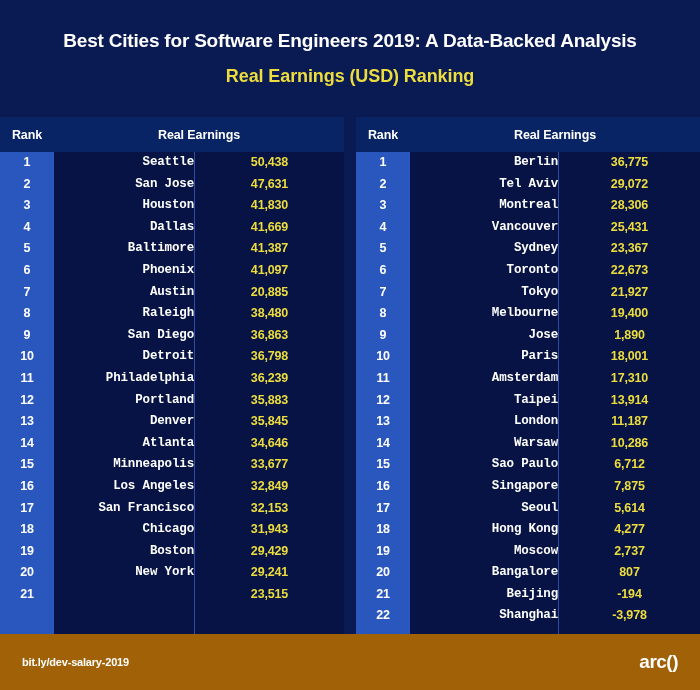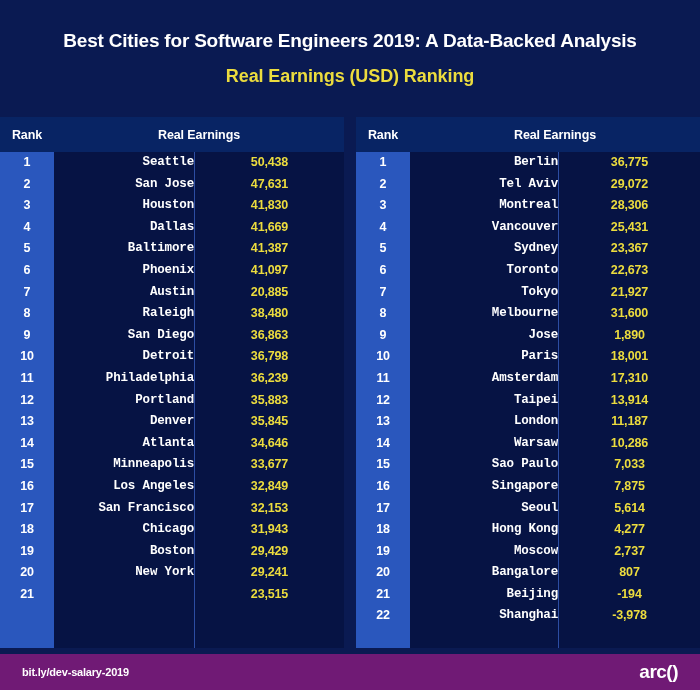--- a/index.html
+++ b/index.html
@@ -115,22 +115,22 @@
   .cell-rank { color: #ffffff; }
   .cell-city { color: #ffffff; }
   .cell-earn { color: #ecdc3e; }
 
   
   .footer {
     position: absolute;
     left: 0;
     bottom: 0;
     width: 700px;
-    height: 36px;
-    background: #701a75;
+    height: 56px;
+    background: #a16207;
     display: flex;
     align-items: center;
     justify-content: space-between;
     padding: 0 22px;
     box-sizing: border-box;
   }
   .footer-link {
     color: #ffffff;
     font-size: 11px;
     font-weight: bold;
@@ -285,28 +285,28 @@
           <div class="cell cell-city">Shanghai</div>
         </div>
       <div class="col-earn w-earn" id="intl-earn">
           <div class="cell cell-earn">36,775</div>
           <div class="cell cell-earn">29,072</div>
           <div class="cell cell-earn">28,306</div>
           <div class="cell cell-earn">25,431</div>
           <div class="cell cell-earn">23,367</div>
           <div class="cell cell-earn">22,673</div>
           <div class="cell cell-earn">21,927</div>
-          <div class="cell cell-earn">31,600</div>
+          <div class="cell cell-earn">19,400</div>
           <div class="cell cell-earn">1,890</div>
           <div class="cell cell-earn">18,001</div>
           <div class="cell cell-earn">17,310</div>
           <div class="cell cell-earn">13,914</div>
           <div class="cell cell-earn">11,187</div>
           <div class="cell cell-earn">10,286</div>
-          <div class="cell cell-earn">7,033</div>
+          <div class="cell cell-earn">6,712</div>
           <div class="cell cell-earn">7,875</div>
           <div class="cell cell-earn">5,614</div>
           <div class="cell cell-earn">4,277</div>
           <div class="cell cell-earn">2,737</div>
           <div class="cell cell-earn">807</div>
           <div class="cell cell-earn">-194</div>
           <div class="cell cell-earn">-3,978</div>
         </div>
     </div>
   </div>

